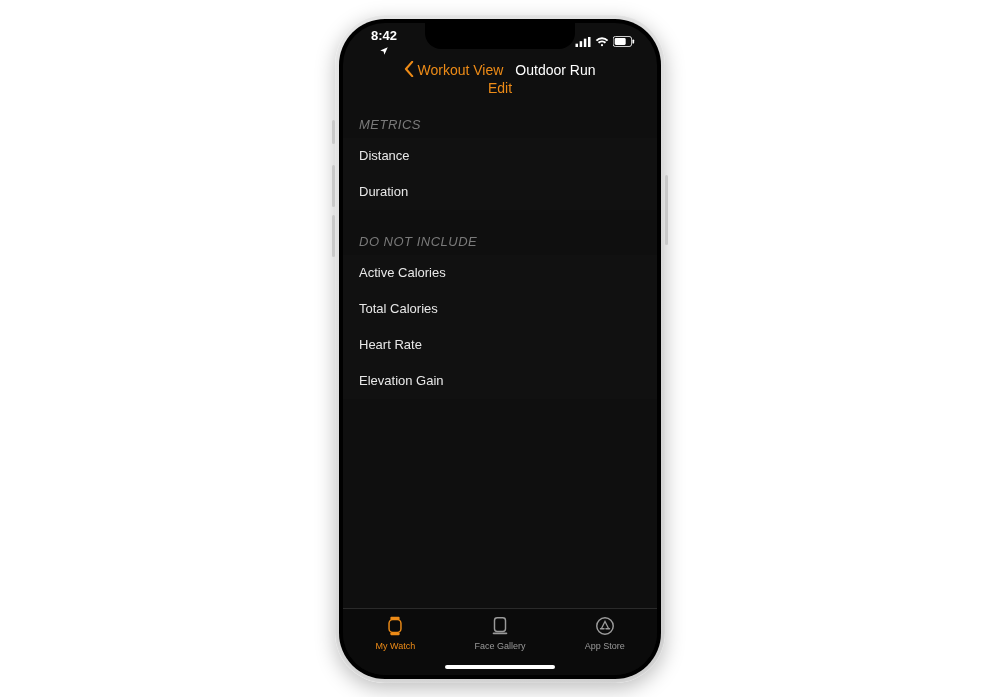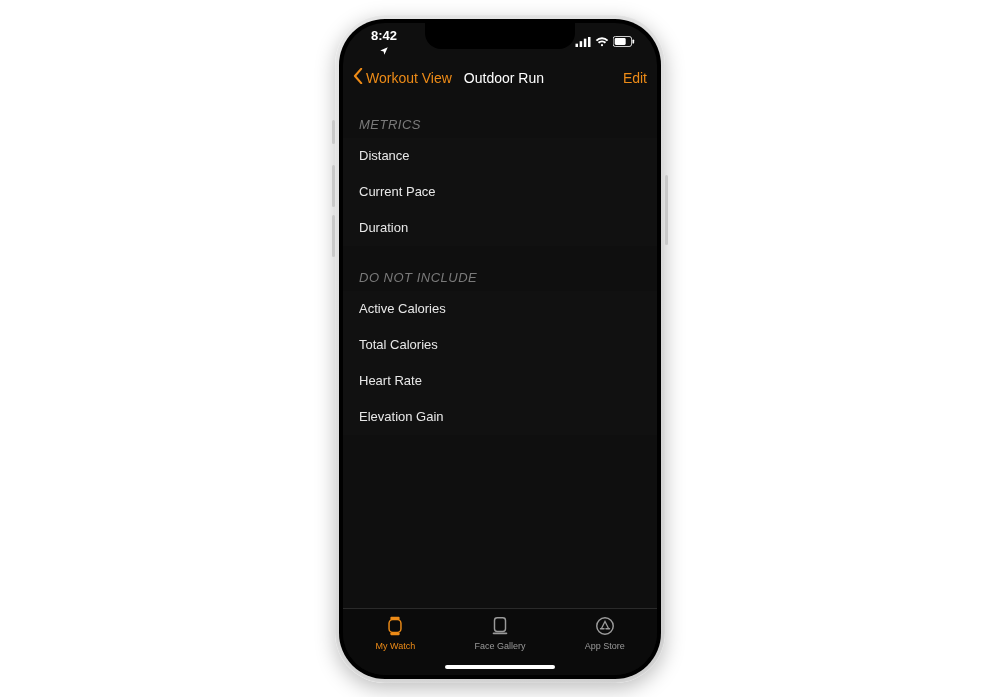--- a/index.html
+++ b/index.html
@@ -38,21 +38,21 @@
   .notch{
     position:absolute;top:0;left:50%;transform:translateX(-50%);
     width:150px;height:26px;background:#000;border-radius:0 0 16px 16px;z-index:10;
   }
   
   .statusbar{height:38px;display:flex;align-items:center;justify-content:space-between;padding:0 20px;font-size:13px;font-weight:600;}
   .status-left{display:flex;align-items:center;gap:3px;padding-left:8px;flex-direction:column;}
   .status-right{display:flex;align-items:center;gap:4px;padding-right:2px;}
   .loc-icon svg,.sig-icon svg,.wifi-icon svg,.batt-icon svg{display:block;}
   
-  .navbar{height:34px;display:flex;align-items:center;justify-content:space-between;padding:0 10px;}
+  .navbar{height:34px;display:flex;align-items:center;justify-content:space-between;padding:0 10px;flex-direction:column;}
   .nav-left{display:flex;align-items:center;gap:2px;color:#ed8b17;font-size:14px;}
   .nav-left .chev{display:inline-block;}
   .nav-title{color:#fff;font-weight:400;font-size:14px;margin-left:10px;}
   .nav-edit{color:#ed8b17;font-size:14px;}
   
   .content{padding-top:14px;}
   .sect-header{color:#7a7a7a;font-size:13px;letter-spacing:.5px;padding:8px 16px 6px;text-transform:uppercase;font-style:italic;}
   .row{padding:10px 16px;color:#e8e8e8;font-size:13px;border-bottom:1px solid rgba(255,255,255,0);} 
   .group .row{background:rgba(255,255,255,.01);}
   .spacer{height:16px;}
@@ -125,21 +125,20 @@
             <span>Workout View</span>
             <span class="nav-title">Outdoor Run</span>
           </div>
           <div class="nav-edit">Edit</div>
         </div>
 
         <div class="content">
           <div class="sect-header">METRICS</div>
           <div class="group">
             <div class="row">Distance</div>
-            <div class="row">Current Pace</div>
             <div class="row">Duration</div>
           </div>
           <div class="spacer"></div>
           <div class="sect-header">DO NOT INCLUDE</div>
           <div class="group">
             <div class="row">Active Calories</div>
             <div class="row">Total Calories</div>
             <div class="row">Heart Rate</div>
             <div class="row">Elevation Gain</div>
           </div>

